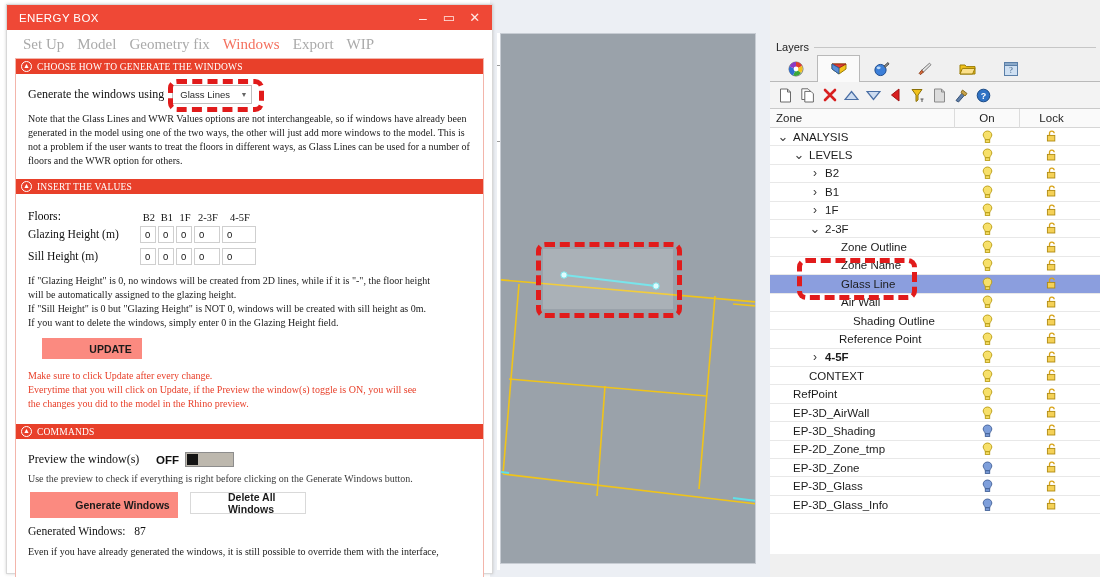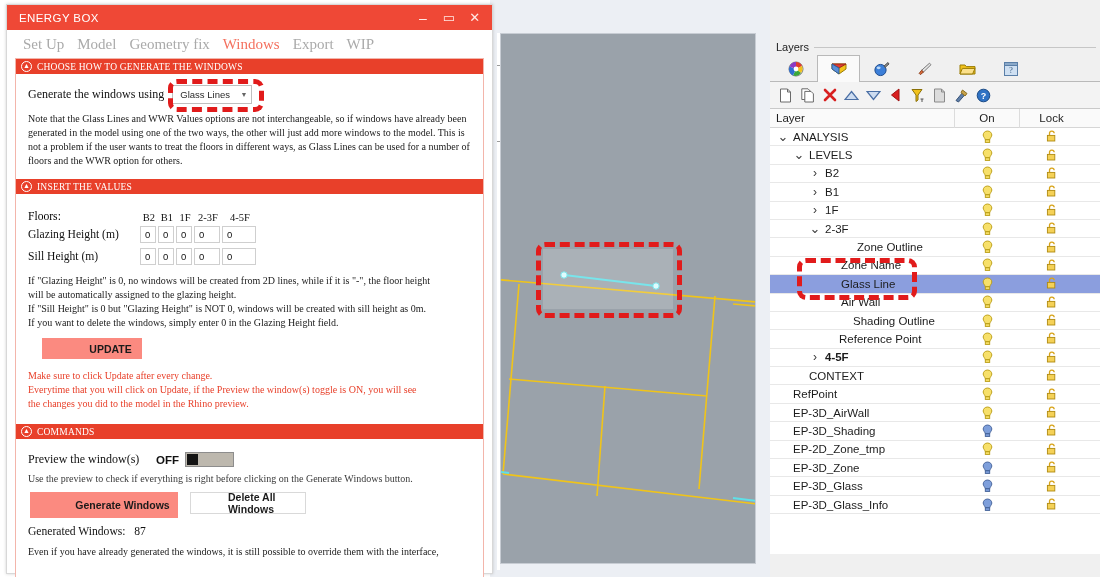--- a/index.html
+++ b/index.html
@@ -467,21 +467,21 @@
       </span>
       <span class="tbi">
         <svg width="15" height="15" viewBox="0 0 15 15">
             <circle cx="7.5" cy="7.5" r="6.3" fill="#2f72c4" stroke="#1b4a85"></circle>
             <text x="7.5" y="11" font-size="9" font-weight="bold" font-family="Liberation Sans, sans-serif" fill="#fff" text-anchor="middle">?</text>
           </svg>
       </span>
     </div>
 
     <div class="lhead">
-      <span class="c1">Layer</span>
+      <span class="c1">Zone</span>
       <span class="c2">On</span>
       <span class="c3">Lock</span>
     </div>
 
     <div id="layer-rows" style="position:relative;">
 
     <div class="lrow">
           <span class="n" style="padding-left: 6px;">
             <span class="tw" style="font-size: 13px; line-height: 4px;">⌄</span>
             <span class="nm" style="margin-left: 3px;">ANALYSIS</span>
@@ -583,21 +583,21 @@
             </svg>
           </span>
           <span class="lk">
             <svg width="12" height="13" viewBox="0 0 12 13">
               <path d="M3.5 5.5 L3.5 3.6 A2.2 2.2 0 0 1 8.2 3.2" fill="none" stroke="#d8a41c" stroke-width="1.3"></path>
               <rect x="1.4" y="5.4" width="7.4" height="5.6" fill="#f5d157" stroke="#b08a10" stroke-width="0.9"></rect>
             </svg>
           </span>
         </div>
         <div class="lrow">
-          <span class="n" style="padding-left: 70px;">
+          <span class="n" style="padding-left: 54px;">
             <span class="tw"></span>
             <span class="nm" style="margin-left: 3px;">Zone Outline</span>
           </span>
           <span class="on">
             <svg width="11" height="14" viewBox="0 0 11 14">
               <path d="M5.5 1 C2.8 1 1.2 3 1.2 5 C1.2 6.8 2.8 7.8 3.2 9.6 L7.8 9.6 C8.2 7.8 9.8 6.8 9.8 5 C9.8 3 8.2 1 5.5 1 Z" fill="#f7e06a" stroke="#b89a10" stroke-width="0.9"></path>
               <rect x="3.3" y="9.8" width="4.4" height="2.6" fill="#f7e06a" stroke="#b89a10" stroke-width="0.9"></rect>
             </svg>
           </span>
           <span class="lk">

